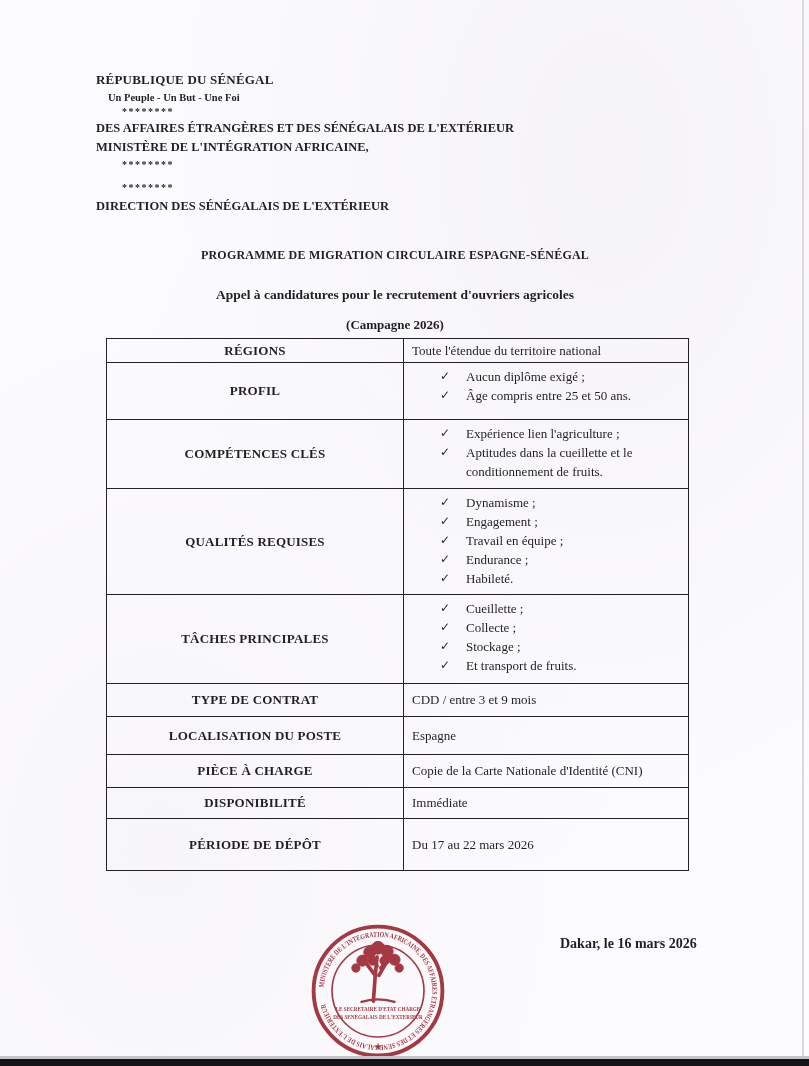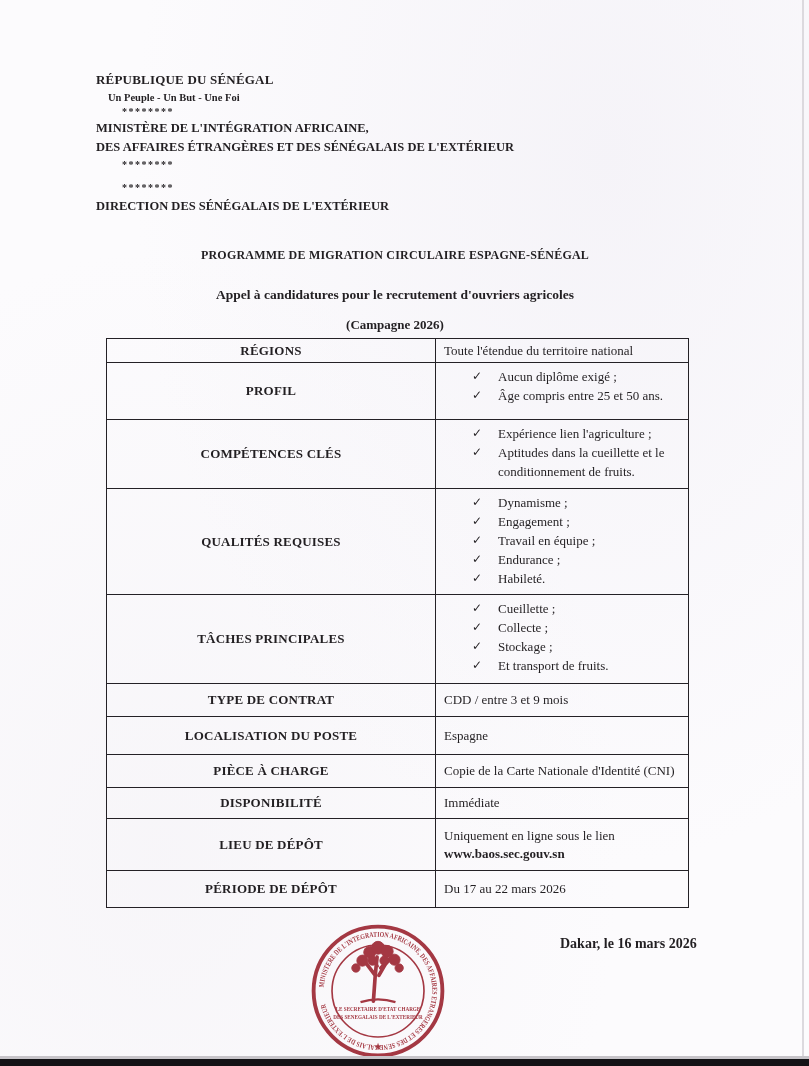--- a/index.html
+++ b/index.html
@@ -36,21 +36,21 @@
   .doc-campaign{font-size:13px;margin-top:14px;}
 
   
   .info-table{
     position:absolute;left:106px;top:338px;width:583px;
     border-collapse:collapse;font-size:13px;
   }
   .info-table td{border:1.7px solid #242126;}
   .label-cell{
     width:288px;text-align:center;vertical-align:middle;
-    font-weight:bold;letter-spacing:.2px;padding:2px 20px;margin-top:28px;
+    font-weight:bold;letter-spacing:.2px;padding:2px 4px;margin-top:28px;
   }
   .value-cell{vertical-align:middle;padding:2px 6px 2px 8px;line-height:18px;}
   .value-cell.list{vertical-align:top;padding-top:4px;}
   .check-line{display:flex;padding-left:28px;line-height:19px;}
   .check{width:14px;margin-right:12px;flex:0 0 auto;font-family:"DejaVu Sans",sans-serif;font-size:12px;}
   .bold{font-weight:bold;}
   
   .info-table tr:nth-child(1) td{height:19px;}
   .info-table tr:nth-child(2) td{height:50px;}
   .info-table tr:nth-child(3) td{height:62px;}
@@ -73,22 +73,22 @@
 </style>
 </head>
 <body>
 
 <div class="page">
 
   <div class="letterhead">
     <div class="lh-republic">RÉPUBLIQUE DU SÉNÉGAL</div>
     <div class="lh-motto">Un Peuple - Un But - Une Foi</div>
     <div class="lh-sep">********</div>
+    <div class="lh-ministry">DES AFFAIRES ÉTRANGÈRES ET DES SÉNÉGALAIS DE L'EXTÉRIEUR</div>
     <div class="lh-ministry">MINISTÈRE DE L'INTÉGRATION AFRICAINE,</div>
-    <div class="lh-ministry">DES AFFAIRES ÉTRANGÈRES ET DES SÉNÉGALAIS DE L'EXTÉRIEUR</div>
     <div class="lh-sep">********</div>
     <div class="lh-sep lh-sep3">********</div>
     <div class="lh-direction">DIRECTION DES SÉNÉGALAIS DE L'EXTÉRIEUR</div>
   </div>
 
   <div class="title-block">
     <div class="doc-title">PROGRAMME DE MIGRATION CIRCULAIRE ESPAGNE-SÉNÉGAL</div>
     <div class="doc-subtitle">Appel à candidatures pour le recrutement d'ouvriers agricoles</div>
     <div class="doc-campaign">(Campagne 2026)</div>
   </div>
@@ -188,27 +188,20 @@
         <tr>
           <td class="label-cell">PIÈCE À CHARGE</td>
           <td class="value-cell">
             <div>Copie de la Carte Nationale d'Identité (CNI)</div>
           </td>
         </tr>
         <tr>
           <td class="label-cell">DISPONIBILITÉ</td>
           <td class="value-cell">
             <div>Immédiate</div>
-          </td>
-        </tr>
-        <tr>
-          <td class="label-cell">LIEU DE DÉPÔT</td>
-          <td class="value-cell">
-            <div>Uniquement en ligne sous le lien</div>
-            <div class="bold">www.baos.sec.gouv.sn</div>
           </td>
         </tr>
         <tr>
           <td class="label-cell">PÉRIODE DE DÉPÔT</td>
           <td class="value-cell">
             <div>Du 17 au 22 mars 2026</div>
           </td>
         </tr>
       </tbody>
   </table>

